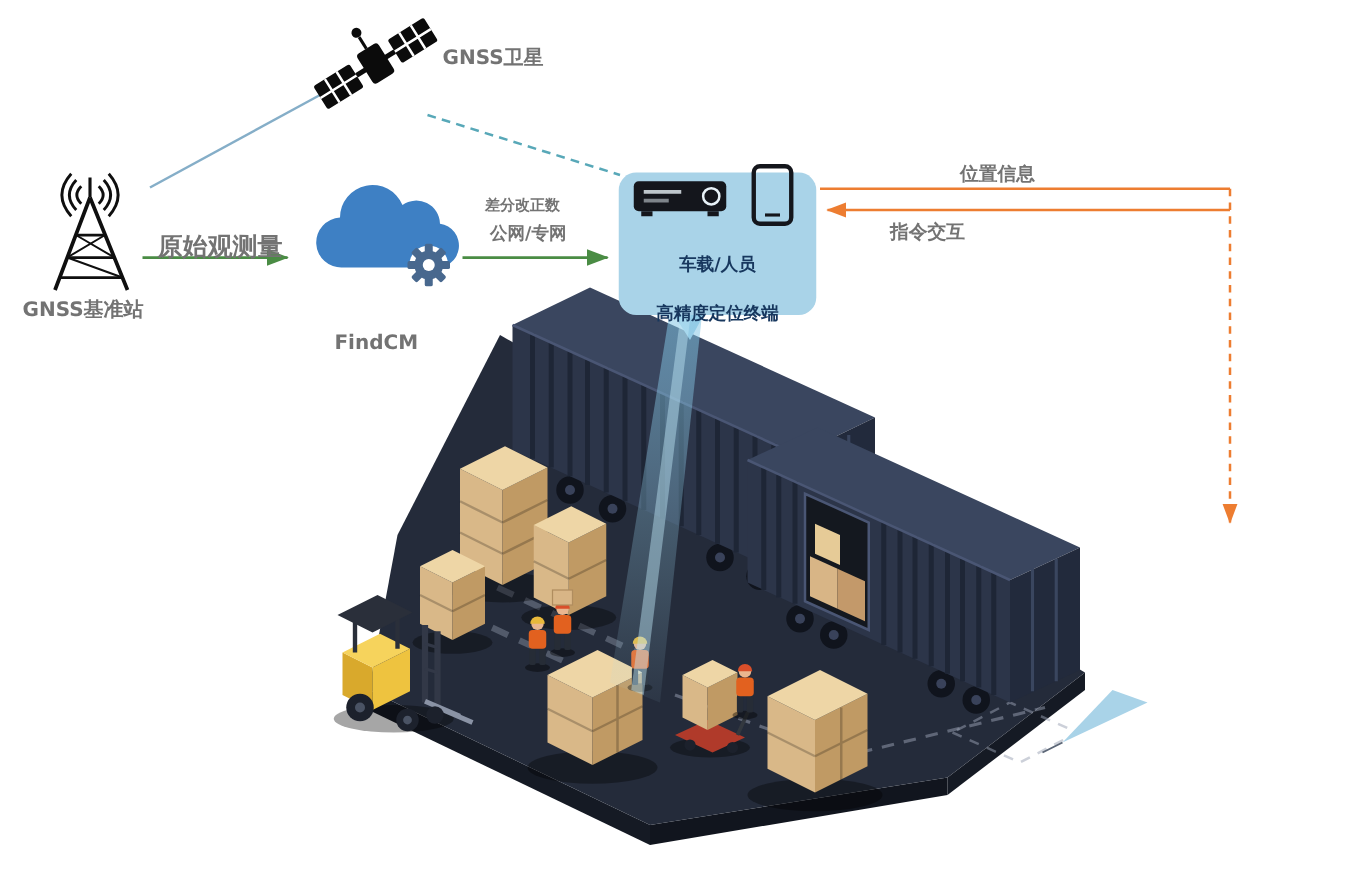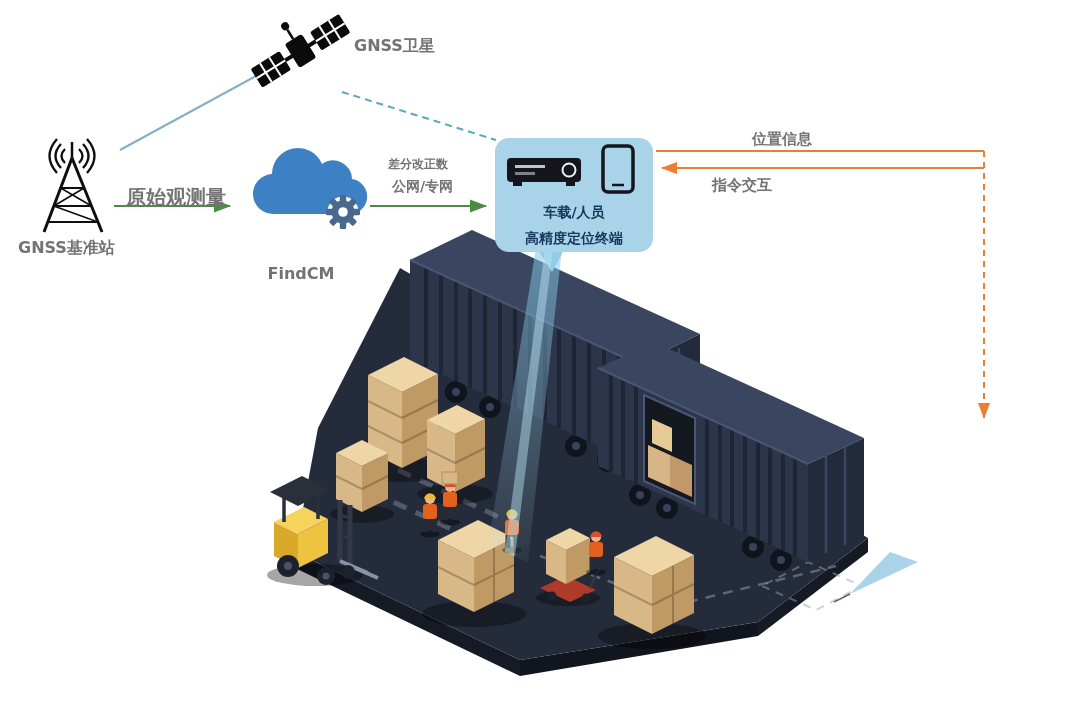--- a/index.html
+++ b/index.html
@@ -9,21 +9,21 @@
   }
   body{background:#fff}
   .stage{position:relative;width:1080px;height:701px;background:#fff;
          font-family:"DejaVu Sans",sans-serif;overflow:hidden}
   .abs{position:absolute}
   svg{overflow:visible;display:block}
   .lbl{position:absolute;font-weight:bold;color:#737373;font-size:15px;white-space:nowrap}
   .lbl.big{font-size:16px}
   .lbl.center{text-align:center}
   .bubble{position:absolute;background:var(--c-box_fill);border-radius:14px;display:flex;
-          flex-direction:column;align-items:center;justify-content:center;gap:7px;padding:6px}
+          flex-direction:column;align-items:center;justify-content:center;gap:20px;padding:6px}
   .b-line{font-weight:bold;color:var(--c-box_text);font-size:14px;line-height:1.35;white-space:nowrap}
 </style>
 </head>
 <body>
 
 <div class="stage">
 
   <svg class="abs" style="left:0;top:0" width="1080" height="701" viewBox="0 0 1080 701">
     <defs>
       <marker id="mGreen" markerWidth="10" markerHeight="8" refX="7.5" refY="3" orient="auto">
@@ -265,16 +265,16 @@
     <div class="b-line">高精度定位终端</div>
   </div>
 
 
   <div class="lbl big" style="left:354px;top:36px">GNSS卫星</div>
   <div class="lbl big" style="left:18px;top:238px">GNSS基准站</div>
   <div class="lbl big center" style="left:222px;top:264px;width:158px">FindCM</div>
   <div class="lbl" style="left:126px;top:184px;font-size:20px">原始观测量</div>
   <div class="lbl" style="left:388px;top:156px;font-size:12px">差分改正数</div>
   <div class="lbl" style="left:392px;top:178px;font-size:14px">公网/专网</div>
-  <div class="lbl" style="left:752px;top:130px">位置信息</div>
+  <div class="lbl" style="left:768px;top:130px">位置信息</div>
   <div class="lbl" style="left:712px;top:176px">指令交互</div>
 
 </div>
 
 </body></html>

